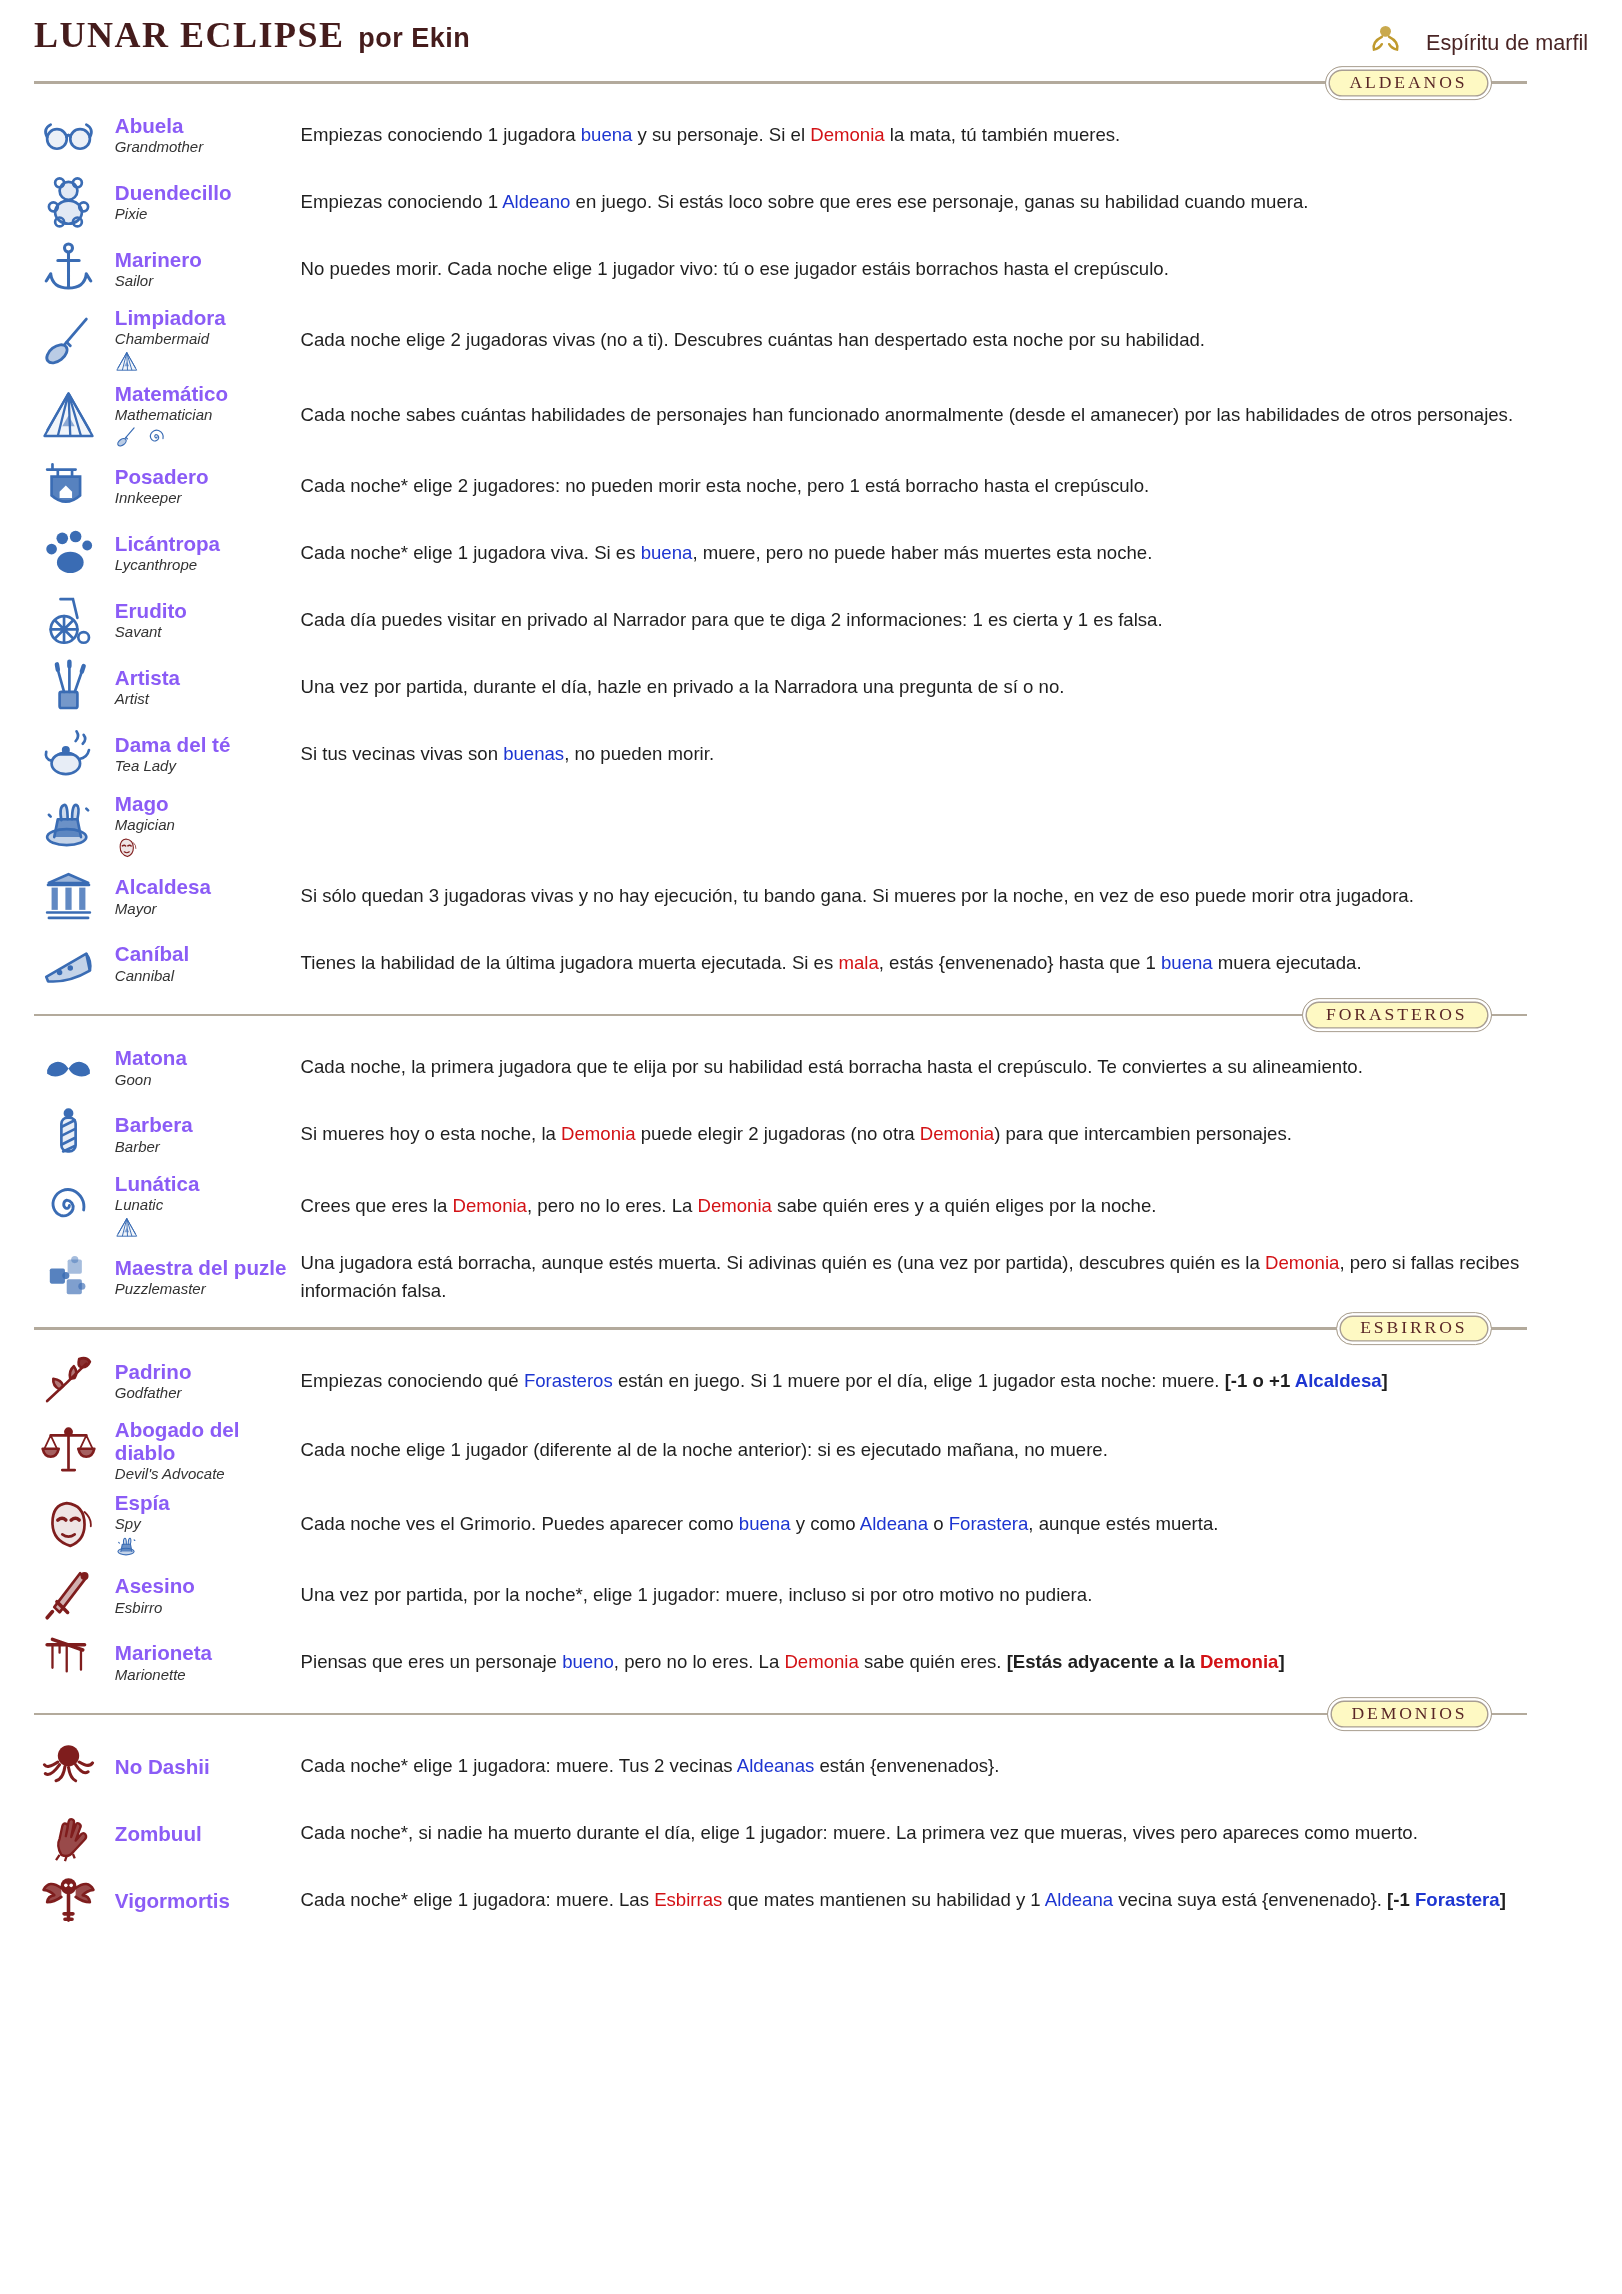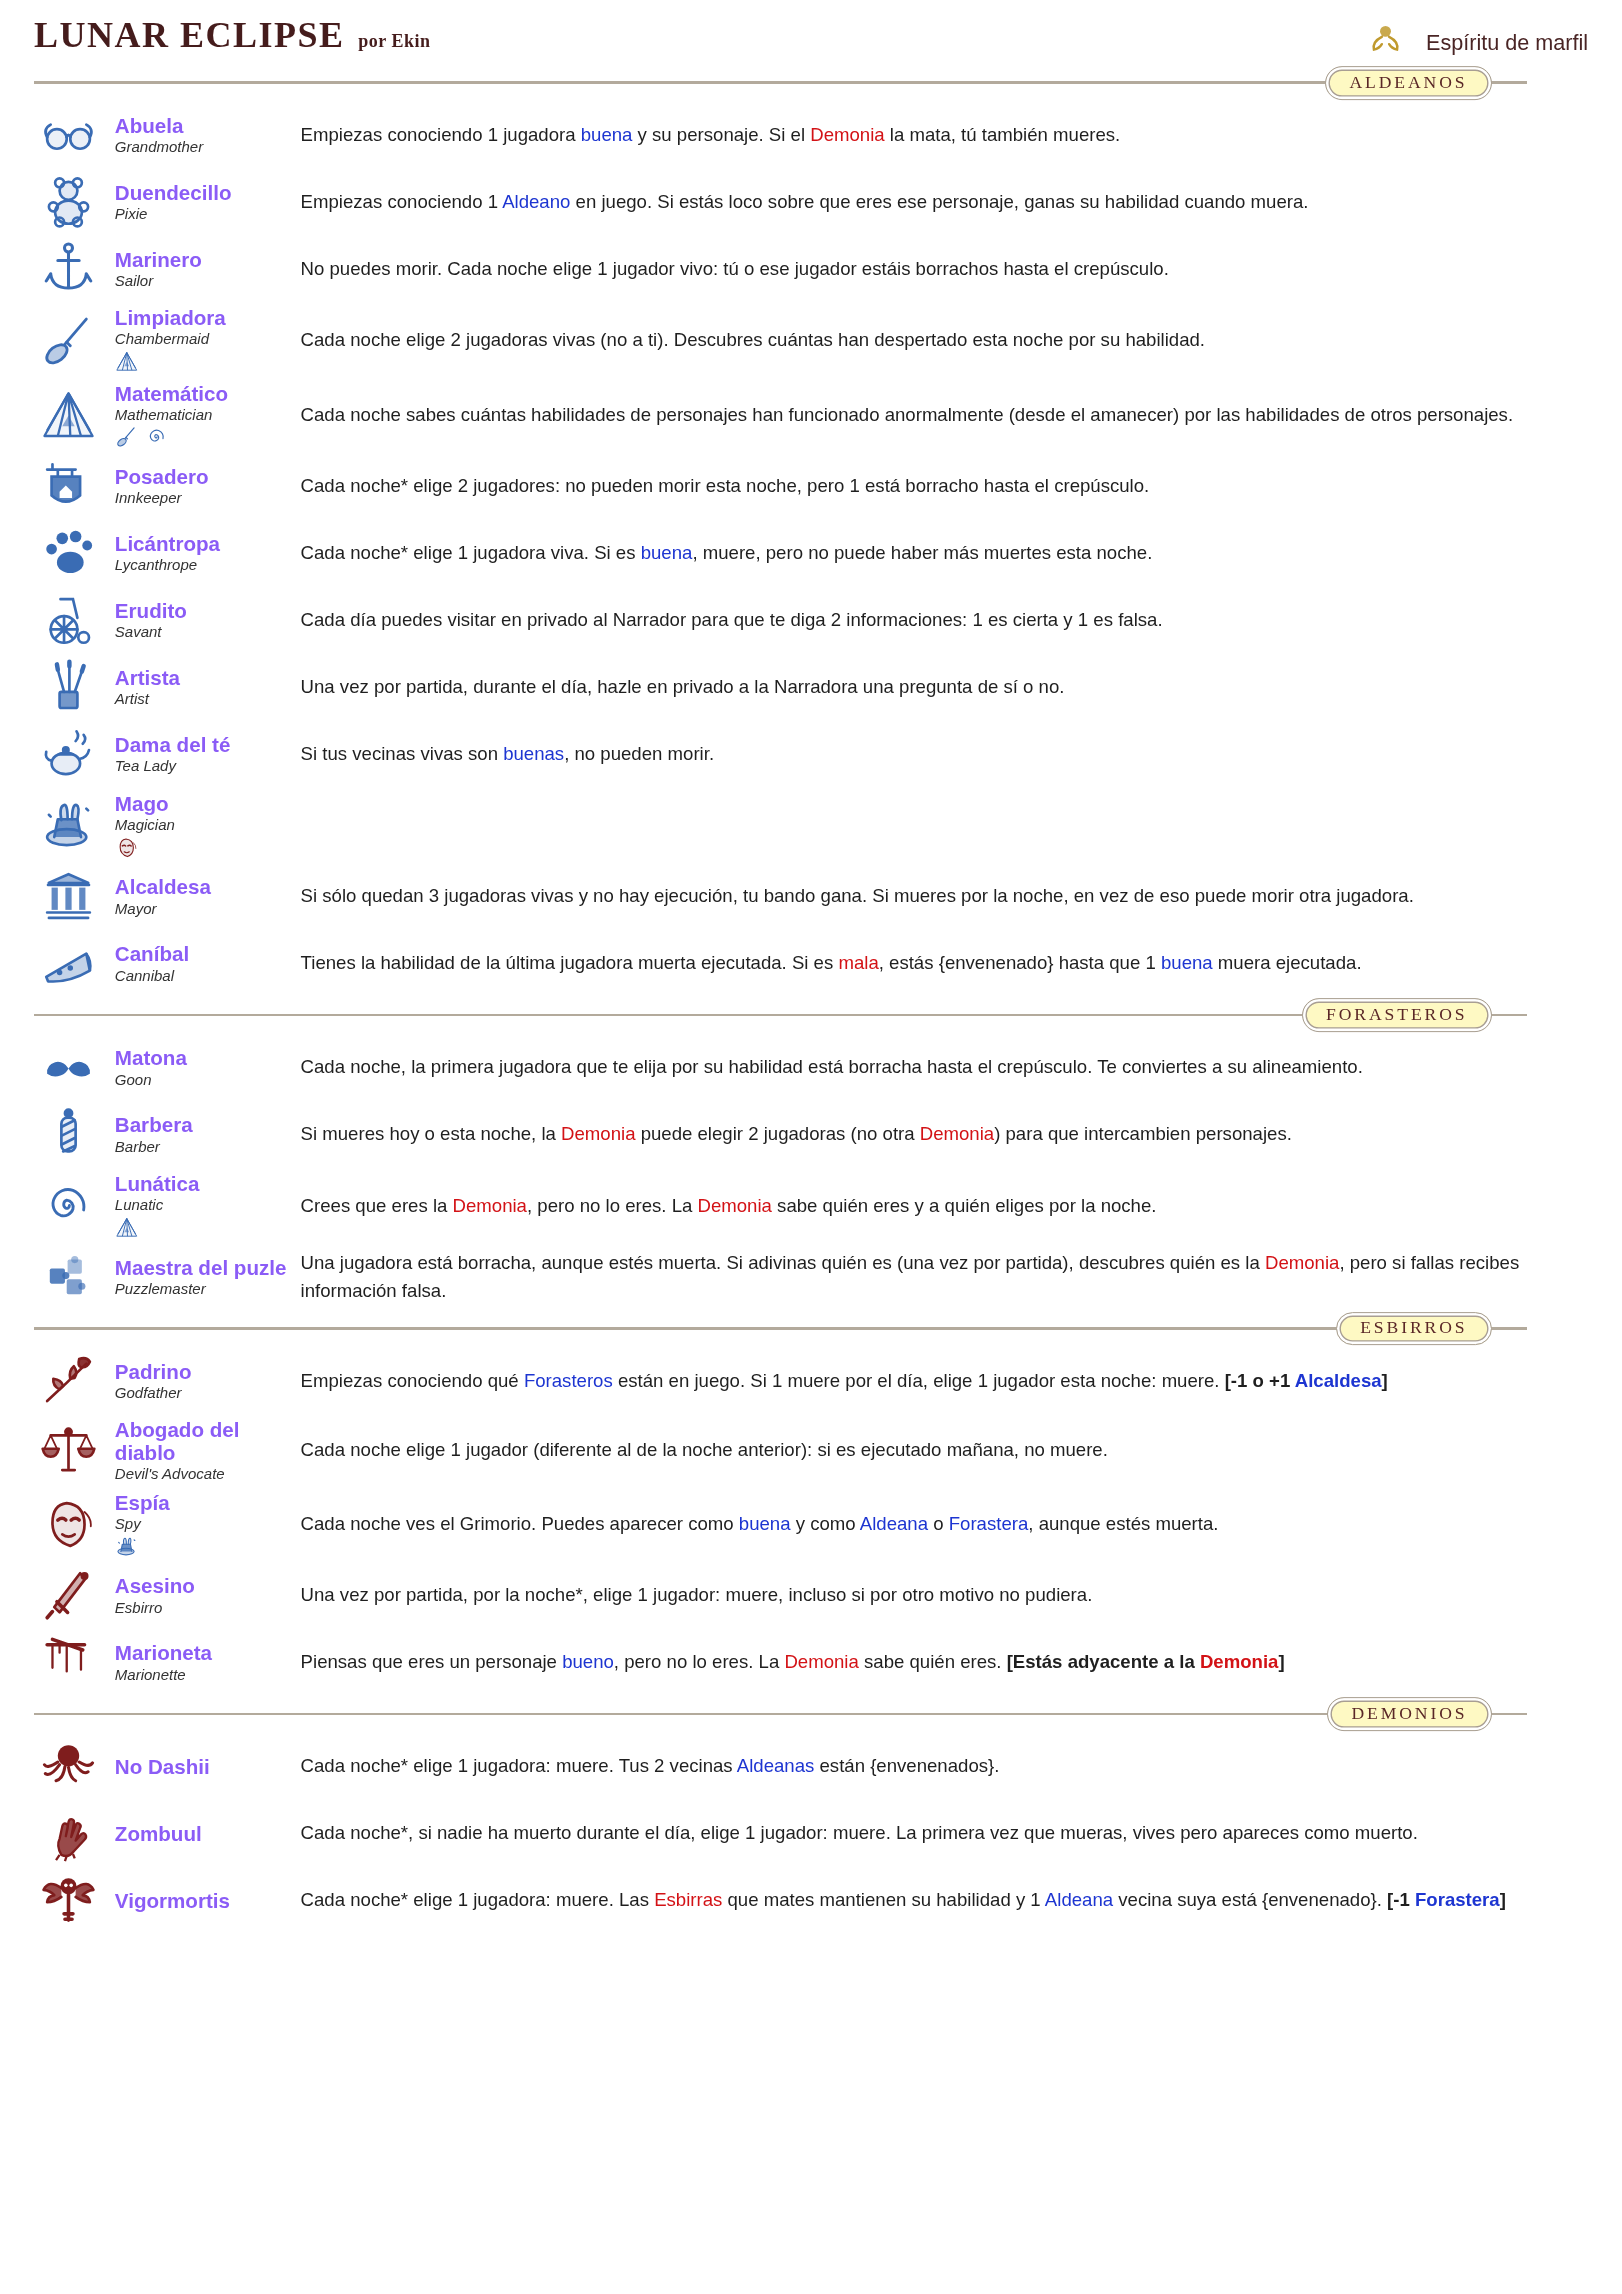--- a/index.html
+++ b/index.html
@@ -8,21 +8,21 @@
     --gold:#c09a2e; --fgray:#8d8d8d;
   }
   *{box-sizing:border-box;}
   html,body{margin:0;padding:0;background:#fff;}
   body{width:1622px;height:2295px;font-family:"Liberation Sans",sans-serif;color:#1f1f1f;}
   .page{width:1622px;height:1942px;padding:13.7px 34px 11.8px 34px;display:flex;flex-direction:column;overflow:hidden;}
   
   .hdr{display:flex;justify-content:space-between;align-items:flex-start;height:65px;}
   .title-wrap{display:flex;align-items:baseline;gap:13.7px;}
   .title{font-family:"Liberation Serif",serif;font-weight:700;font-size:36px;letter-spacing:1.5px;color:var(--title);}
-  .byline{font-family:Liberation Serif, serif;font-weight:700;font-size:18px;color:var(--title);letter-spacing:0.5px;}
+  .byline{font-family:Liberation Sans, sans-serif;font-weight:700;font-size:27px;color:var(--title);letter-spacing:0.5px;}
   .edition{display:flex;align-items:center;gap:21px;margin-top:7.8px;}
   .edition-label{font-size:21.6px;color:#4a2525;}
   
   .section-head{position:relative;height:37px;flex:none;}
   .section-head .line{position:absolute;left:0;right:61px;top:16.7px;height:2.9px;background:var(--rule);}
   .badge{position:absolute;right:96px;top:50%;transform:translateY(-50%);background:#fef9c3;
     border:1.5px solid var(--badge-border);border-radius:21.6px;padding:4.9px 23.5px 5.9px 23.5px;
     box-shadow:inset 0 0 0 2.5px #fff, inset 0 0 0 3.9px var(--badge-border);
     font-family:"Liberation Serif",serif;font-size:17.6px;letter-spacing:2.9px;color:var(--badge-text);white-space:nowrap;}
   

